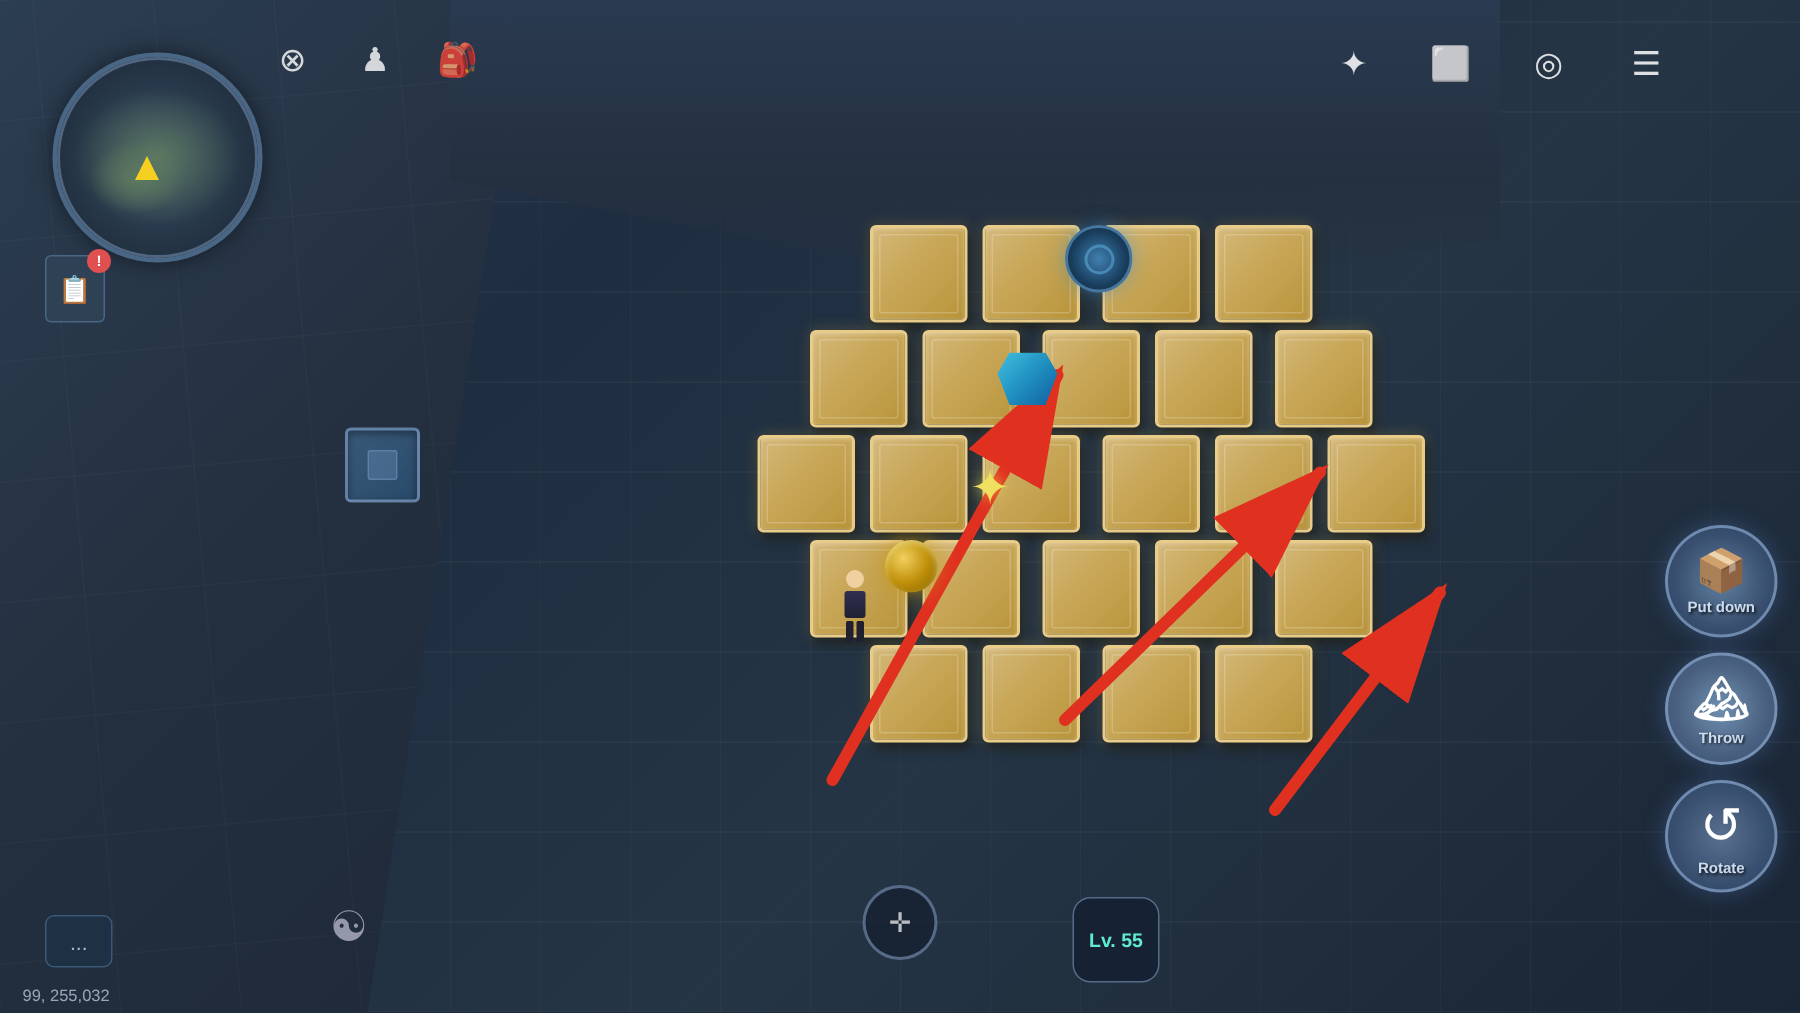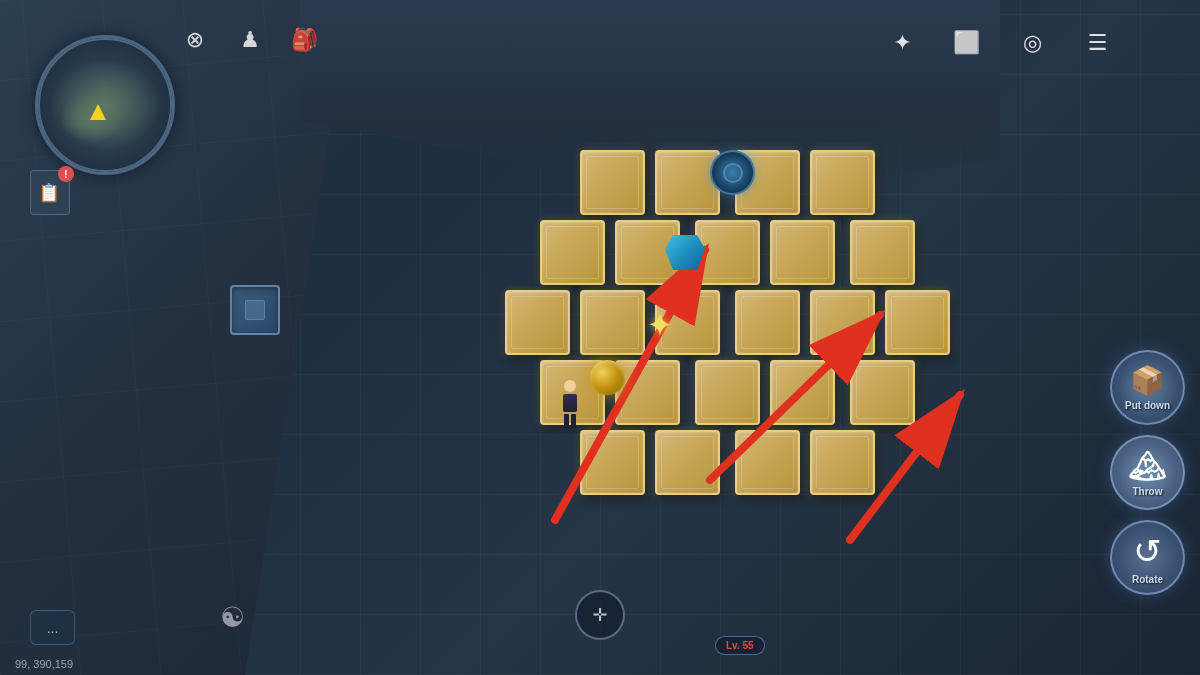--- a/index.html
+++ b/index.html
@@ -329,23 +329,23 @@
     }
 
     .level-badge {
       position: absolute;
       bottom: 20px;
       left: 50%;
       transform: translateX(115px);
       background: rgba(20,30,50,0.85);
       border: 1px solid rgba(150,180,220,0.5);
       border-radius: 12px;
-      padding: 3px 10px;
-      color: #ef4444;
-      font-size: 10px;
+      padding: 20px 10px;
+      color: #5eead4;
+      font-size: 13px;
       font-weight: bold;
     }
 
     
     .emblem-area {
       position: absolute;
       bottom: 35px;
       left: 210px;
       display: flex;
       gap: 20px;
@@ -718,21 +718,21 @@
   <span>...</span>
 </div>
 
 <div class="hud-bottom">
   <div class="compass-bottom">✛</div>
 
 
   <div class="level-badge">Lv. 55</div>
 </div>
 
-<div class="coordinates">99, 390,159</div>
+<div class="coordinates">99, 255,032</div>
 
 <div class="action-buttons">
 
   <div class="action-btn action-btn-put-down">
     <div class="action-icon">📦</div>
     <div class="action-label">Put down</div>
   </div>
 
   <div class="action-btn action-btn-throw">
     <div style="font-size:30px;color:white;font-weight:bold;">🏔</div>

